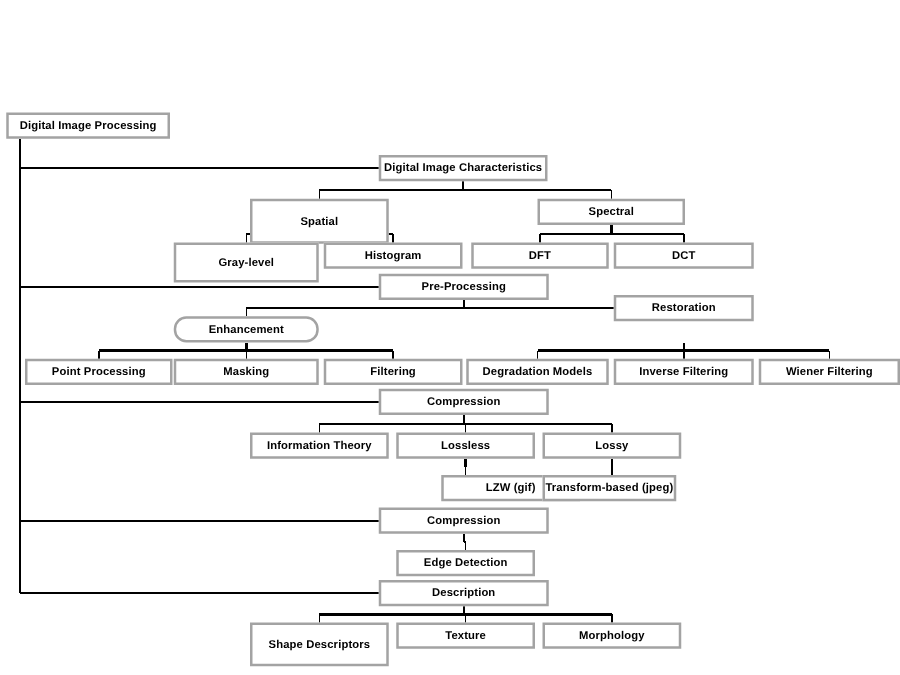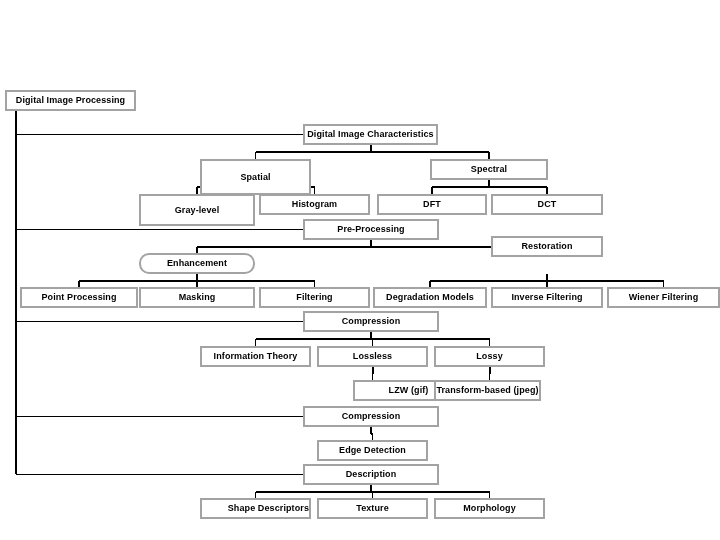--- a/index.html
+++ b/index.html
@@ -185,21 +185,21 @@
       </div>
       <div class="node" style="left: 303px; top: 406px; width: 136px; height: 21px;">
         <span>Compression</span>
       </div>
       <div class="node" style="left: 317px; top: 440px; width: 111px; height: 21px;">
         <span>Edge Detection</span>
       </div>
       <div class="node" style="left: 303px; top: 464px; width: 136px; height: 21px;">
         <span>Description</span>
       </div>
-      <div class="node" style="left: 200px; top: 498px; width: 111px; height: 21px; justify-content: flex-end;">
+      <div class="node" style="left: 200px; top: 498px; width: 111px; height: 35px;">
         <span>Shape Descriptors</span>
       </div>
       <div class="node" style="left: 317px; top: 498px; width: 111px; height: 21px;">
         <span>Texture</span>
       </div>
       <div class="node" style="left: 434px; top: 498px; width: 111px; height: 21px;">
         <span>Morphology</span>
       </div>
     </div>
 

